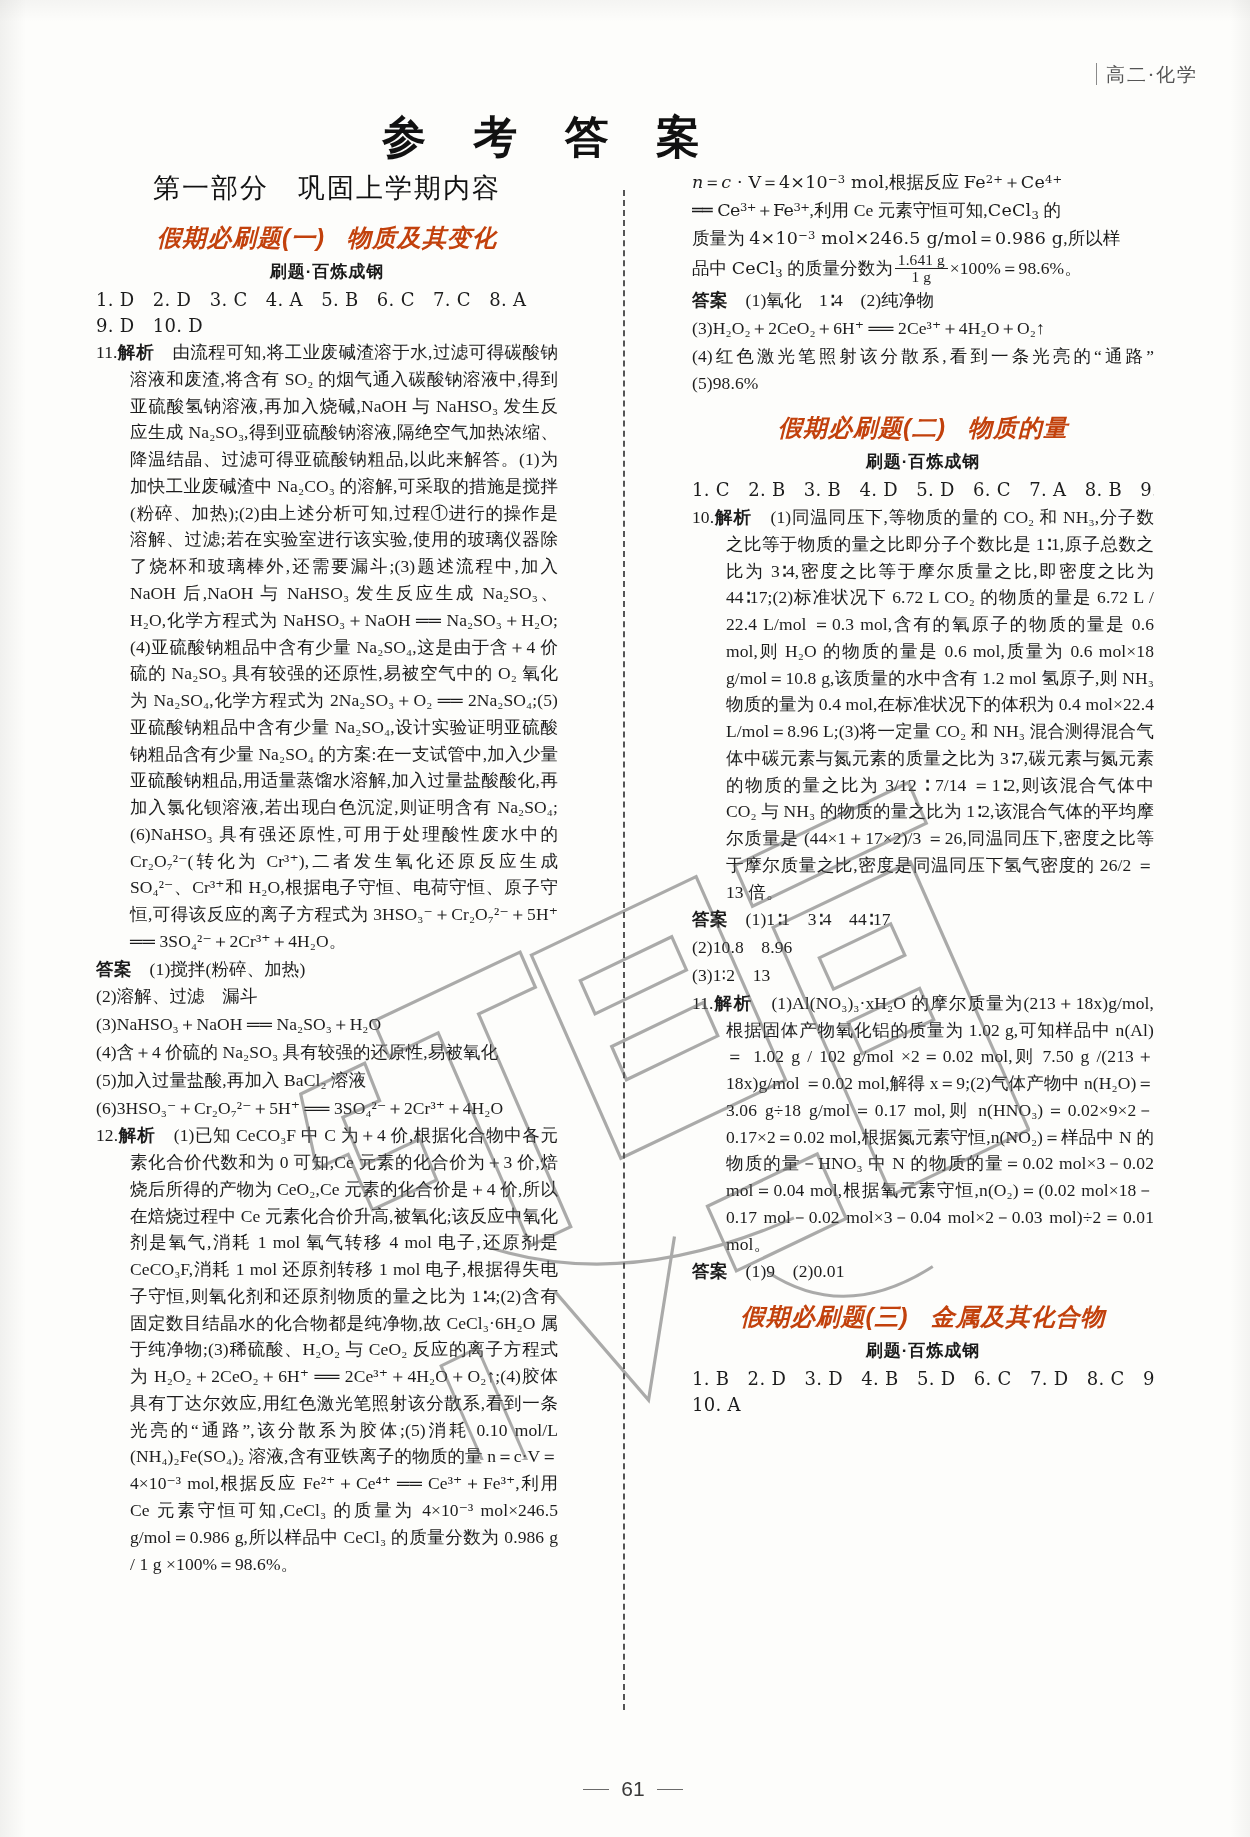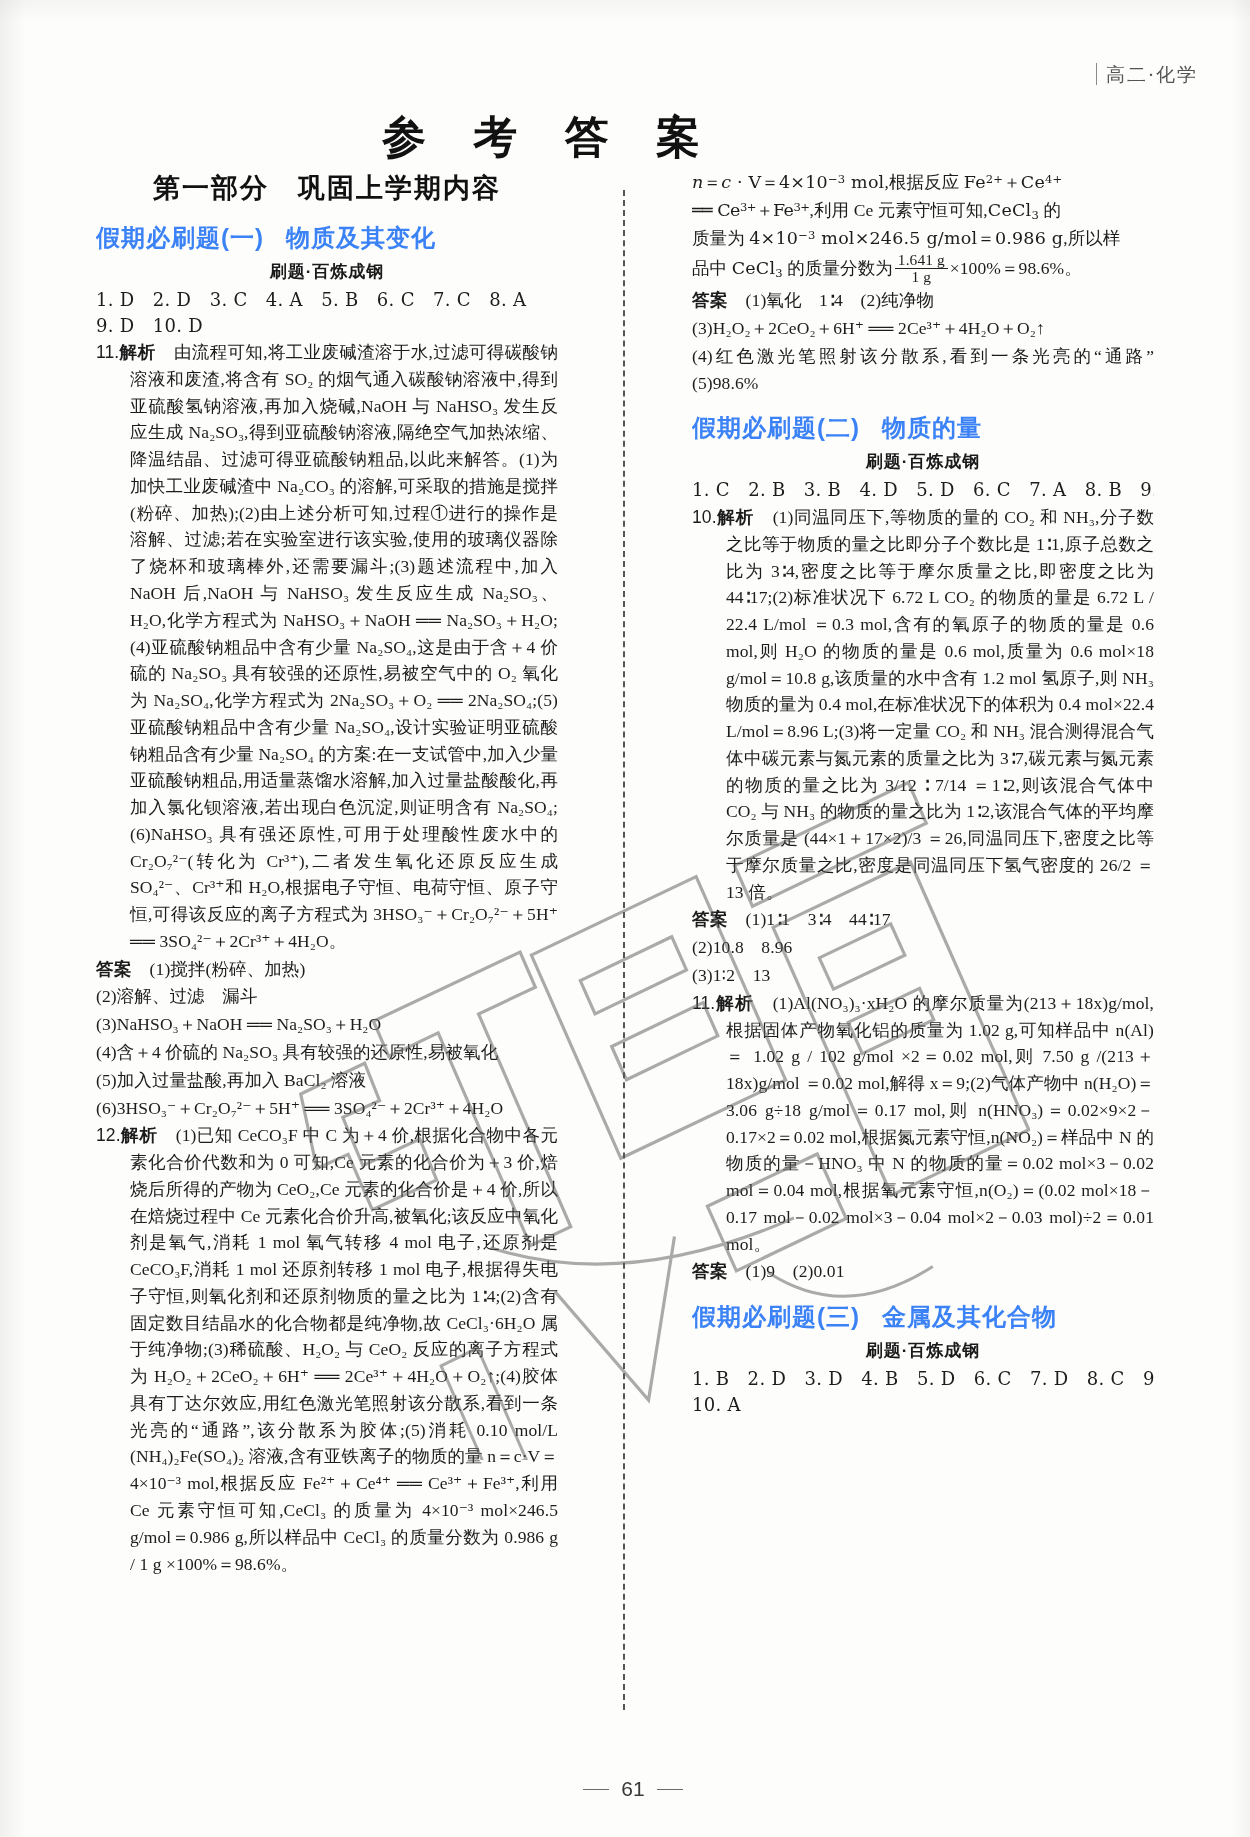--- a/index.html
+++ b/index.html
@@ -90,34 +90,36 @@
     left: 527px;
     top: 22px;
     width: 0;
     height: 1520px;
     border-left: 2px dashed #555;
   }
 
   
   .part-title {
     font-size: 27px;
-    font-weight: bold;
+    font-weight: normal;
     letter-spacing: 2px;
     text-align: center;
     margin: 2px 0 12px 0;
     font-family: "DejaVu Serif", serif;
     color: #111;
   }
   .sec-title {
     font-size: 24px;
     font-weight: bold;
+    text-align: center;
     letter-spacing: 1px;
     margin: 16px 0 6px 0;
     font-family: "Liberation Sans", sans-serif;
-    color: #3b82f6;
+    color: #c2410c;
+    font-style: italic;
   }
   .sec-title .gap { display:inline-block; width: 22px; }
   .sub-title {
     font-size: 17px;
     font-weight: bold;
     text-align: center;
     letter-spacing: 1px;
     margin: 2px 0 4px 0;
     font-family: "Liberation Sans", sans-serif;
     color: #1a1a1a;
@@ -138,21 +140,21 @@
   }
   .para.hang {
     padding-left: 34px;
     text-indent: -34px;
   }
   .lbl {
     font-weight: bold;
     font-family: "Liberation Sans", sans-serif;
     letter-spacing: 0.5px;
   }
-  .num { font-family: Liberation Sans, sans-serif; }
+  .num { font-family: Liberation Serif, serif; }
   .chem { font-family: "DejaVu Serif", serif; letter-spacing: 0.2px; }
   .it { font-style: italic; font-family: "DejaVu Serif", serif; }
   sub { font-size: 0.66em; vertical-align: -0.22em; }
   sup { font-size: 0.66em; vertical-align: 0.46em; }
   .eq { letter-spacing: -0.5px; }
 
   
   .frac {
     display: inline-block;
     vertical-align: middle;

